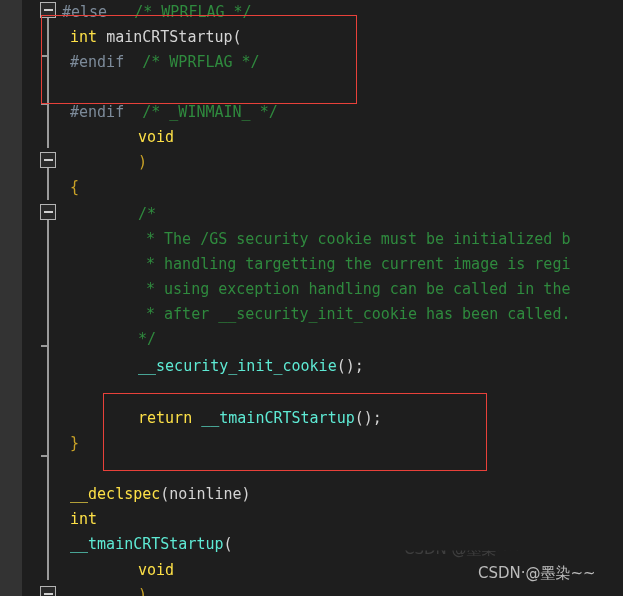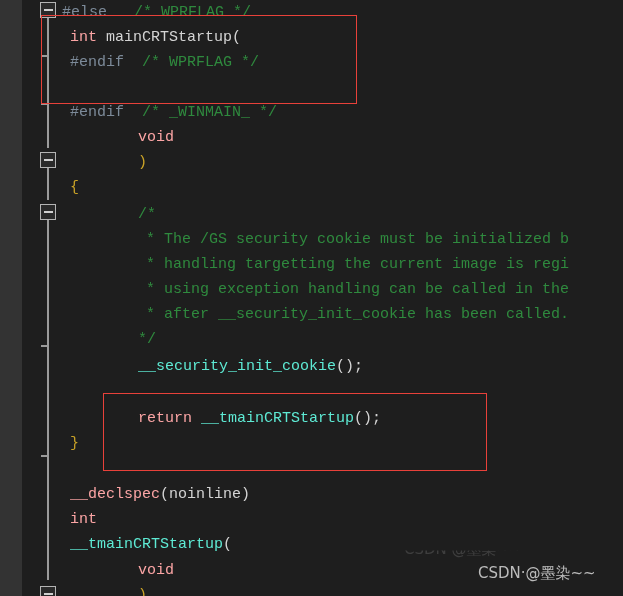--- a/index.html
+++ b/index.html
@@ -48,23 +48,22 @@
   .code{
     position:absolute;left:62px;top:0;width:561px;height:596px;
     font-size:15px;
     line-height:25px;
     white-space:pre;
     letter-spacing:0px;
   }
   .ln{
     position:absolute;left:0;height:25px;line-height:25px;
     white-space:pre;
-    font-family:Liberation Mono, monospace;
   }
-  .kw{color:#fca5a5;text-align:right;}
+  .kw{color:#fde047;text-align:right;}
   .id{color:#d4d4d4;}
   .cm{color:#2f8a3e;}
   .pp{color:#7d8b9a;}
   .br{color:#c9a227;}
   .pun{color:#d4d4d4;}
   .fn{color:#5eead4;}
   
   .redbox{
     position:absolute;
     border:1.5px solid #e8413a;

